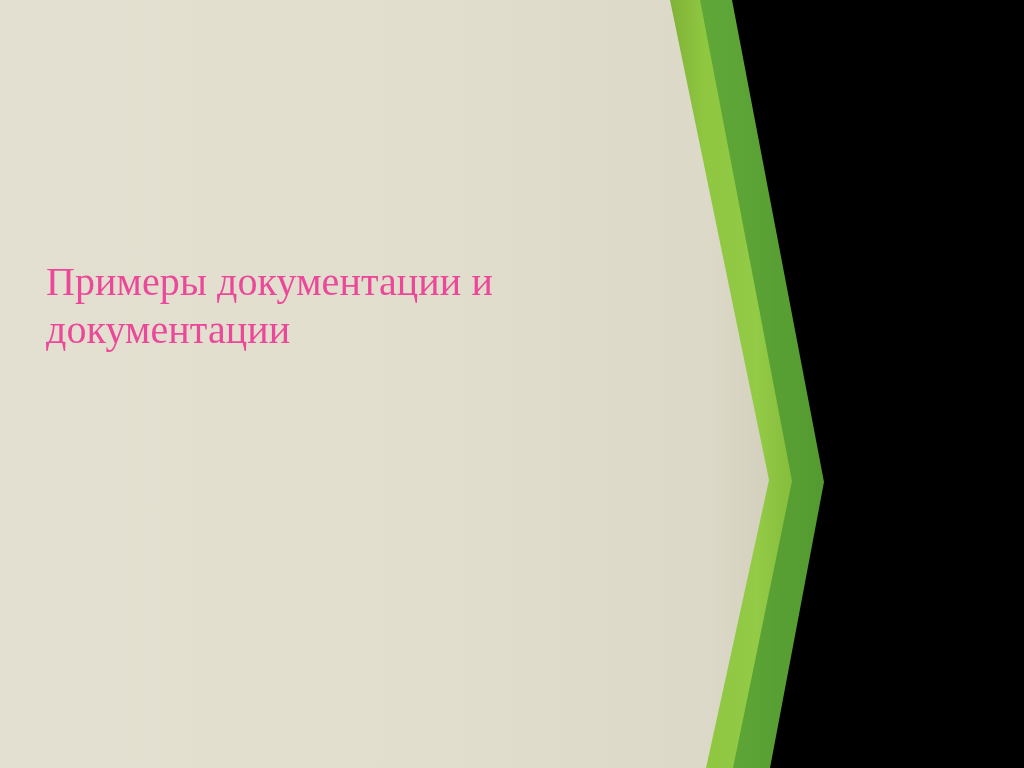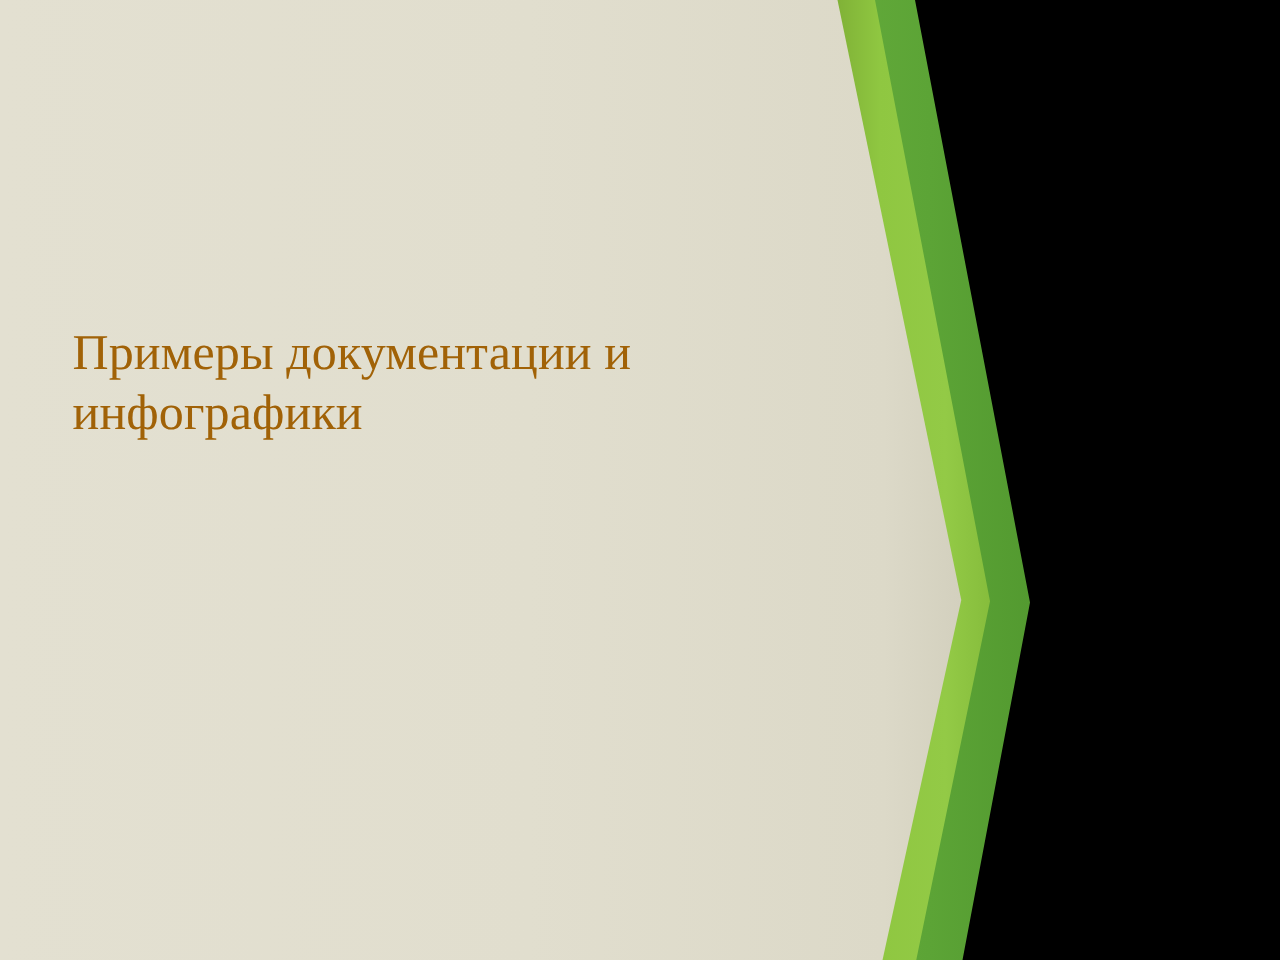--- a/index.html
+++ b/index.html
@@ -31,24 +31,24 @@
     position: absolute;
     left: 42px;
     top: 258px;
     width: 600px;
     z-index: 5;
   }
   .title-line {
     font-family: "Liberation Serif", serif;
     font-size: 40px;
     line-height: 48px;
-    color: #a16207;
+    color: #ec4899;
     letter-spacing: 0.1px;
     white-space: pre-wrap;
-    margin: 16px;
+    margin: 4px;
   }
   .title-para {
     margin: 0;
   }
   .title-gap {
     height: 48px;
   }
 </style>
 </head>
 <body>
@@ -85,18 +85,18 @@
     <polygon points="732,0 824,482 770,768 700,768 752,482 664,0" fill="url(#midGrad)"></polygon>
 
     <polygon points="700,0 792,481 733,768 666,768 720,481 632,0" fill="url(#brightGrad)"></polygon>
 
     <polygon points="0,0 670,0 769,480 706,768 0,768" fill="url(#panelGrad)"></polygon>
   </svg>
 
   <div class="title-block">
     <p class="title-para">
       <span class="title-line">Примеры документации и</span><br>
-      <span class="title-line">инфографики</span>
+      <span class="title-line">документации</span>
     </p>
     <div class="title-gap"></div>
   </div>
 
 </div>
 
 </body></html>

